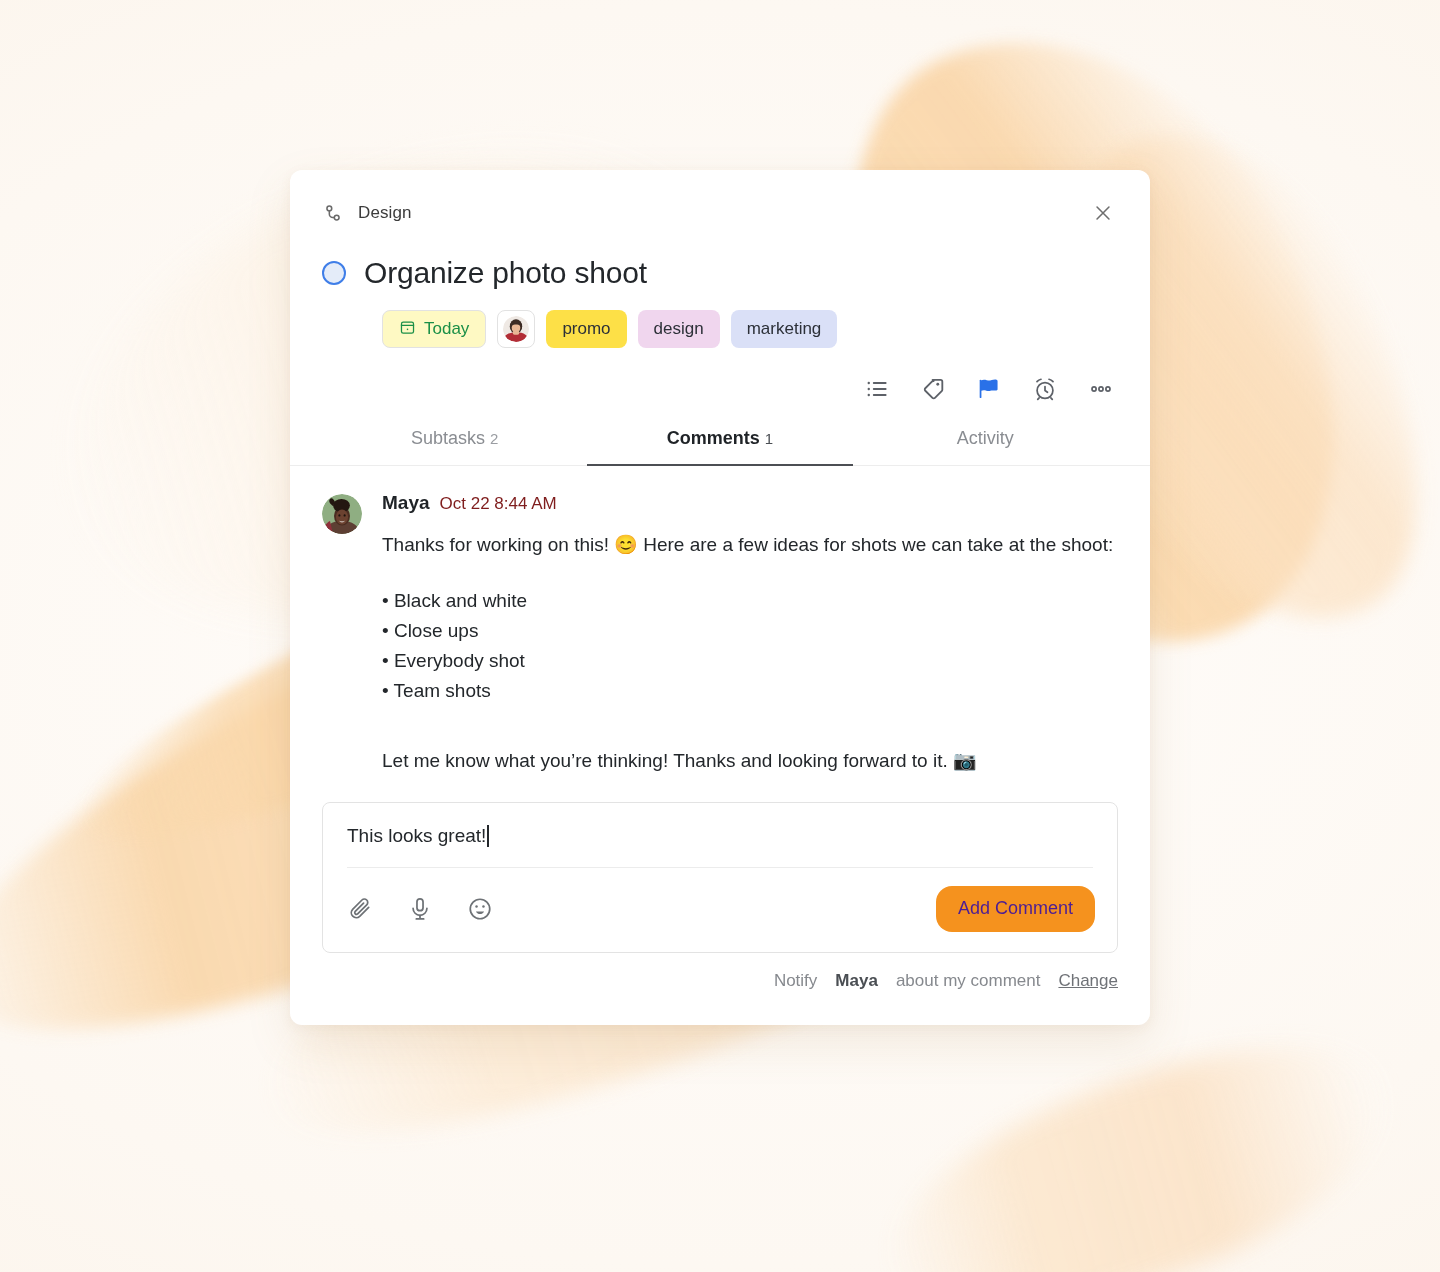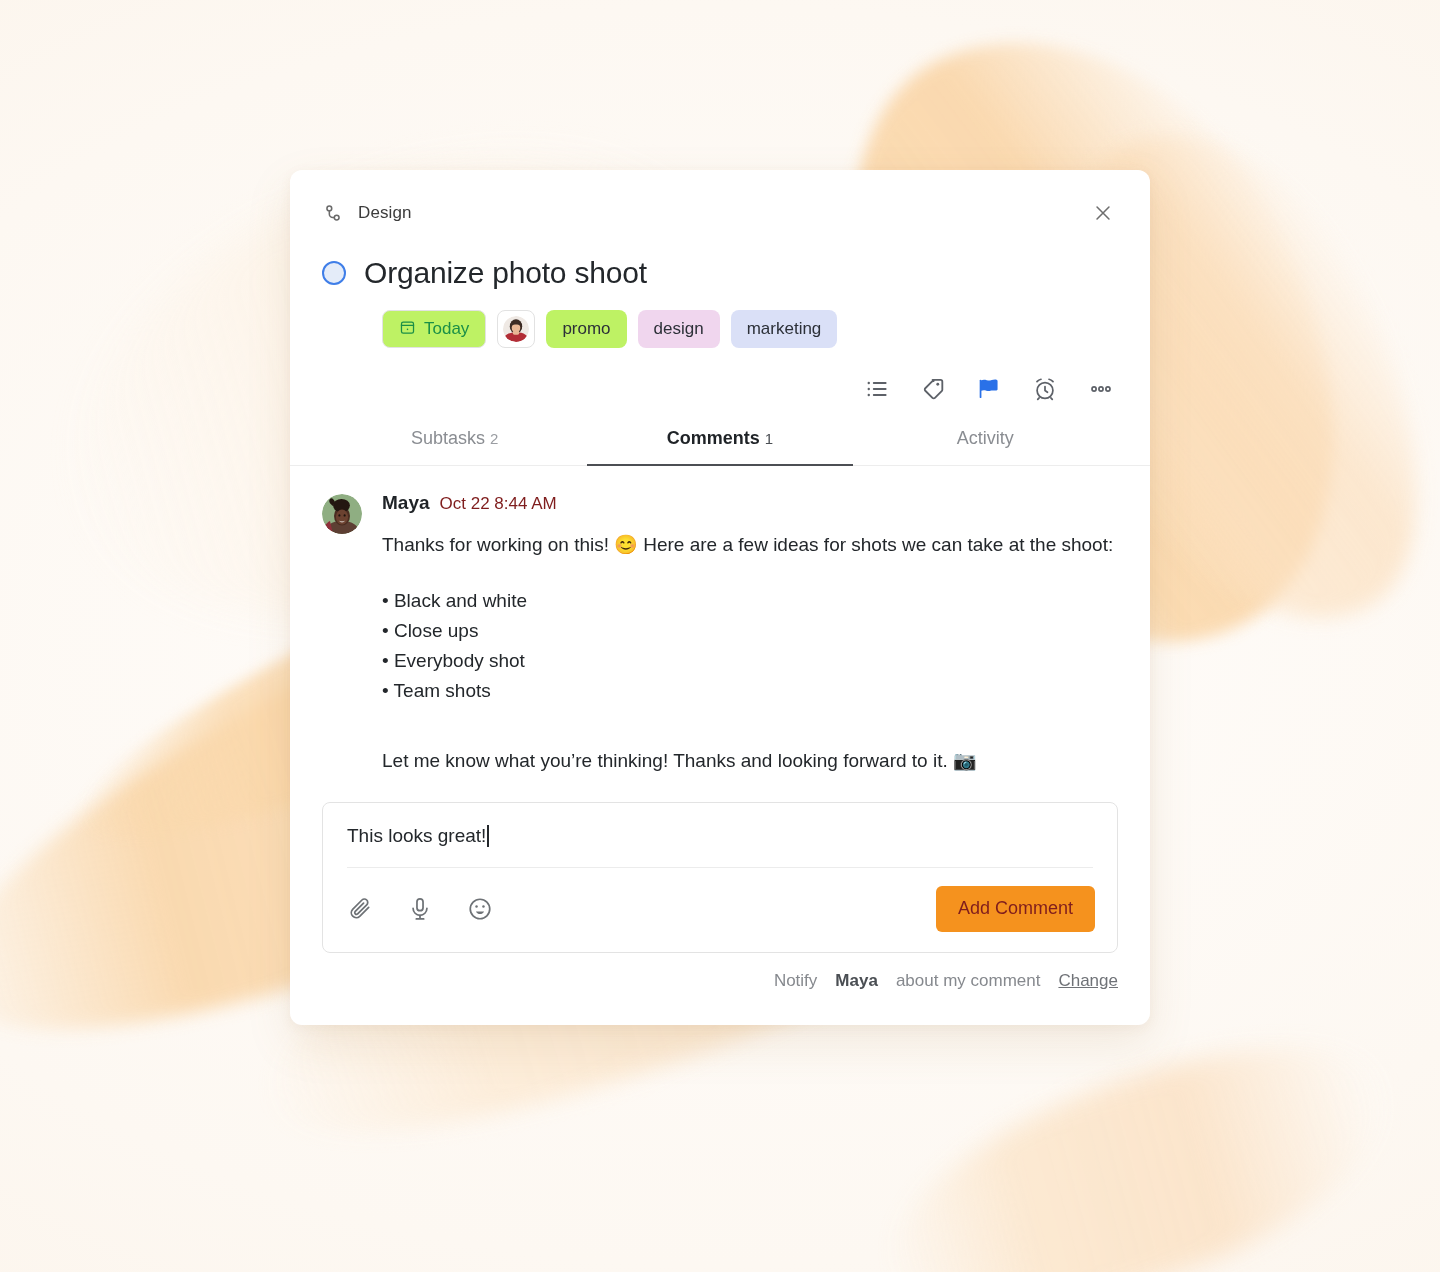--- a/index.html
+++ b/index.html
@@ -179,21 +179,21 @@
     gap: 11px;
     margin-top: 20px;
     margin-left: 60px;
   }
   .due-pill {
     display: flex; align-items: center; gap: 8px;
     height: 38px;
     padding: 0 16px;
     border: 1px solid #e2e2e2;
     border-radius: 8px;
-    background: #bef264;
+    background: #fef9c3;
     cursor: pointer;
   }
   .due-pill svg { width: 17px; height: 17px; color: #1a8f47; }
   .due-text { font-size: 17px; color: #1a8f47; }
 
   .assignee {
     width: 38px; height: 38px;
     border: 1px solid #e2e2e2;
     border-radius: 8px;
     background: #fff;
@@ -316,23 +316,23 @@
   .cicon {
     width: 26px; height: 26px;
     color: #6e7276;
     margin-right: 34px;
     cursor: pointer;
     display: flex; align-items: center; justify-content: center;
   }
   .add-btn {
     margin-left: auto;
     background: #f5921e;
-    color: #7f1d1d;
+    color: #4c1d95;
     border: none;
-    border-radius: 6px;
+    border-radius: 16px;
     height: 46px;
     padding: 0 22px;
     font-size: 18px;
     font-family: "Liberation Sans", sans-serif;
     cursor: pointer;
   }
 
   .notify {
     display: flex;
     justify-content: flex-end;
@@ -410,21 +410,21 @@
               <path d="M0 40c0-10 8-15 20-15s20 5 20 15z" fill="#b22d36"></path>
               <ellipse cx="20" cy="16" rx="9.5" ry="11" fill="#3b2a23"></ellipse>
               <ellipse cx="20" cy="18" rx="6.6" ry="8" fill="#e8b694"></ellipse>
               <path d="M11 13c2-5 16-5 18 0 1 4 0 7-1 8 .5-6-3-8-8-8s-8.5 2-8 8c-1-1-2-4-1-8z" fill="#3b2a23"></path>
               <ellipse cx="20" cy="26" rx="5" ry="3" fill="#e8b694"></ellipse>
             </g>
           </svg>
         </span>
       </div>
 
-      <div class="tag" style="background:#bef264">
+      <div class="tag" style="background:#fde047">
         <span>promo</span>
       </div>
       <div class="tag" style="background:#f0d6ee">
         <span>design</span>
       </div>
       <div class="tag" style="background:#dae0f7">
         <span>marketing</span>
       </div>
     </div>
 

